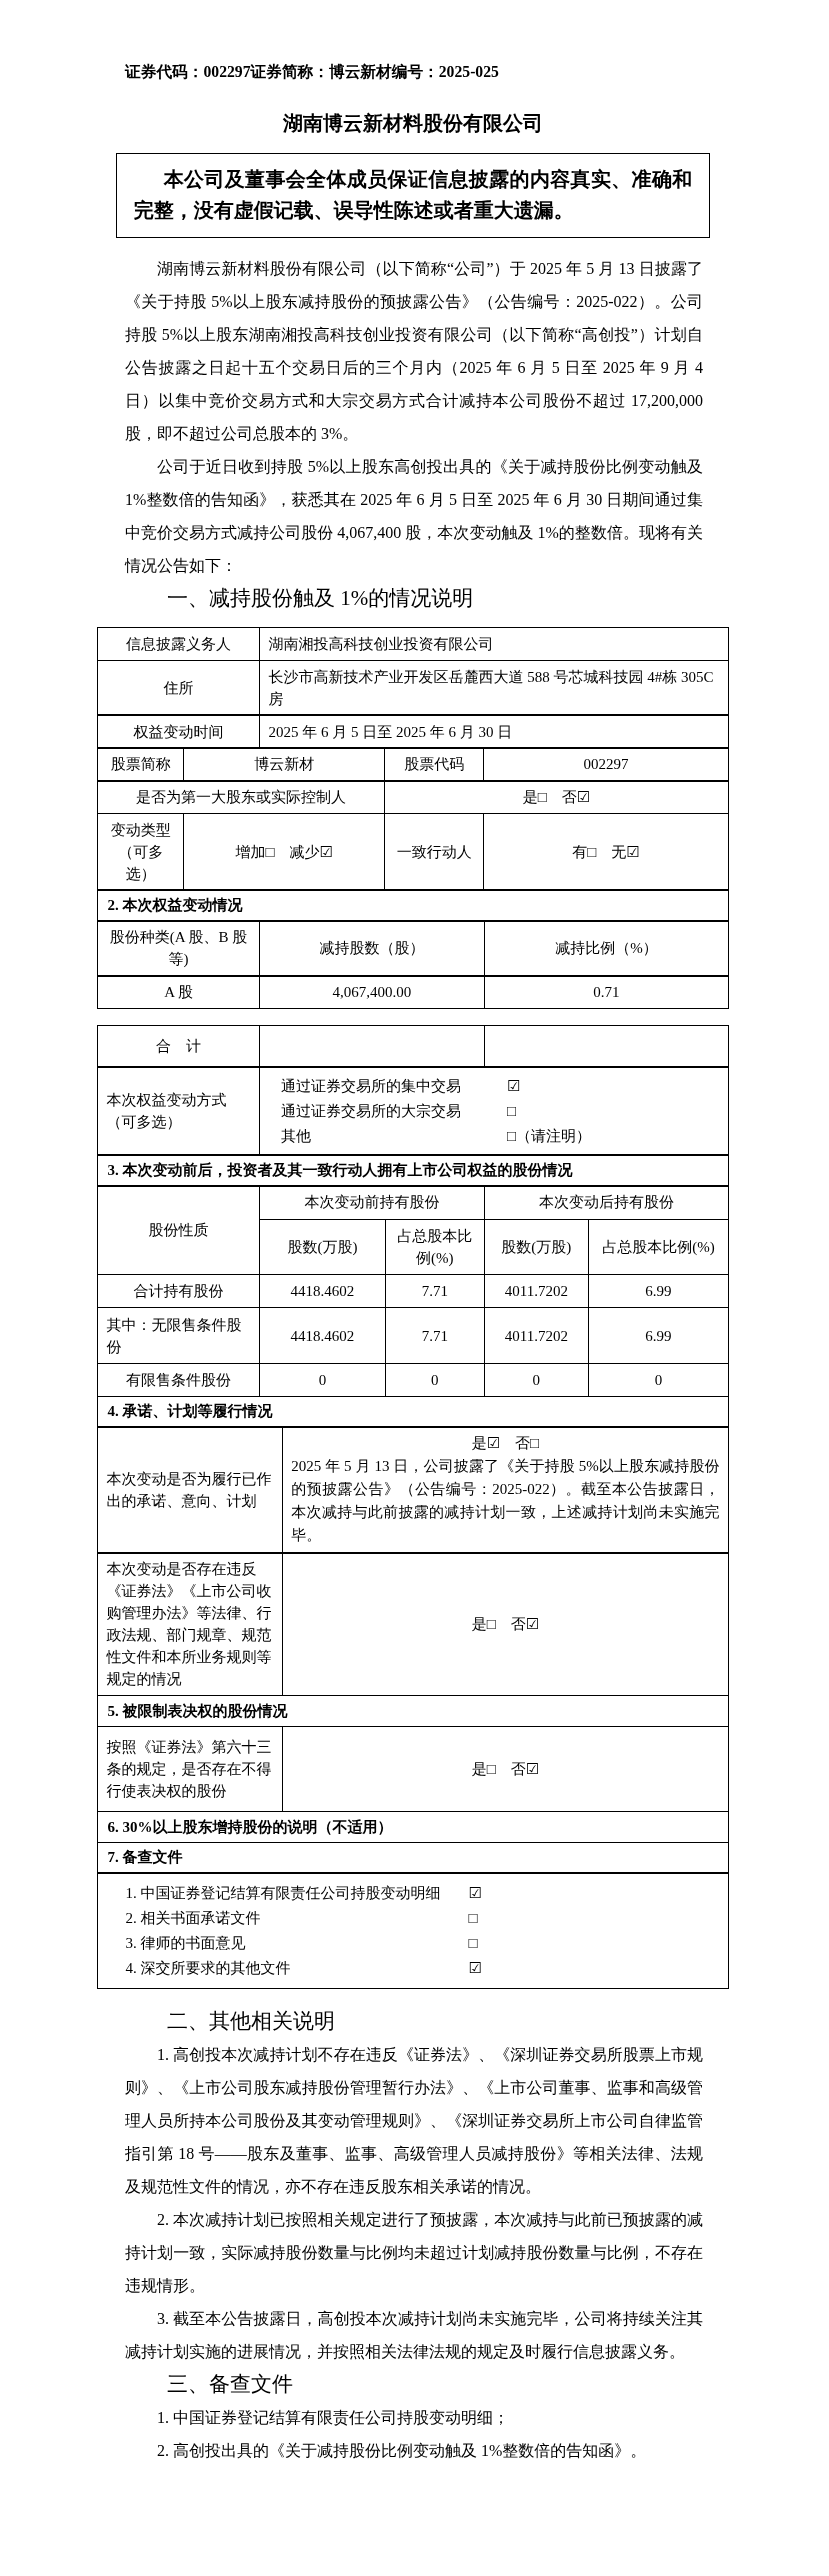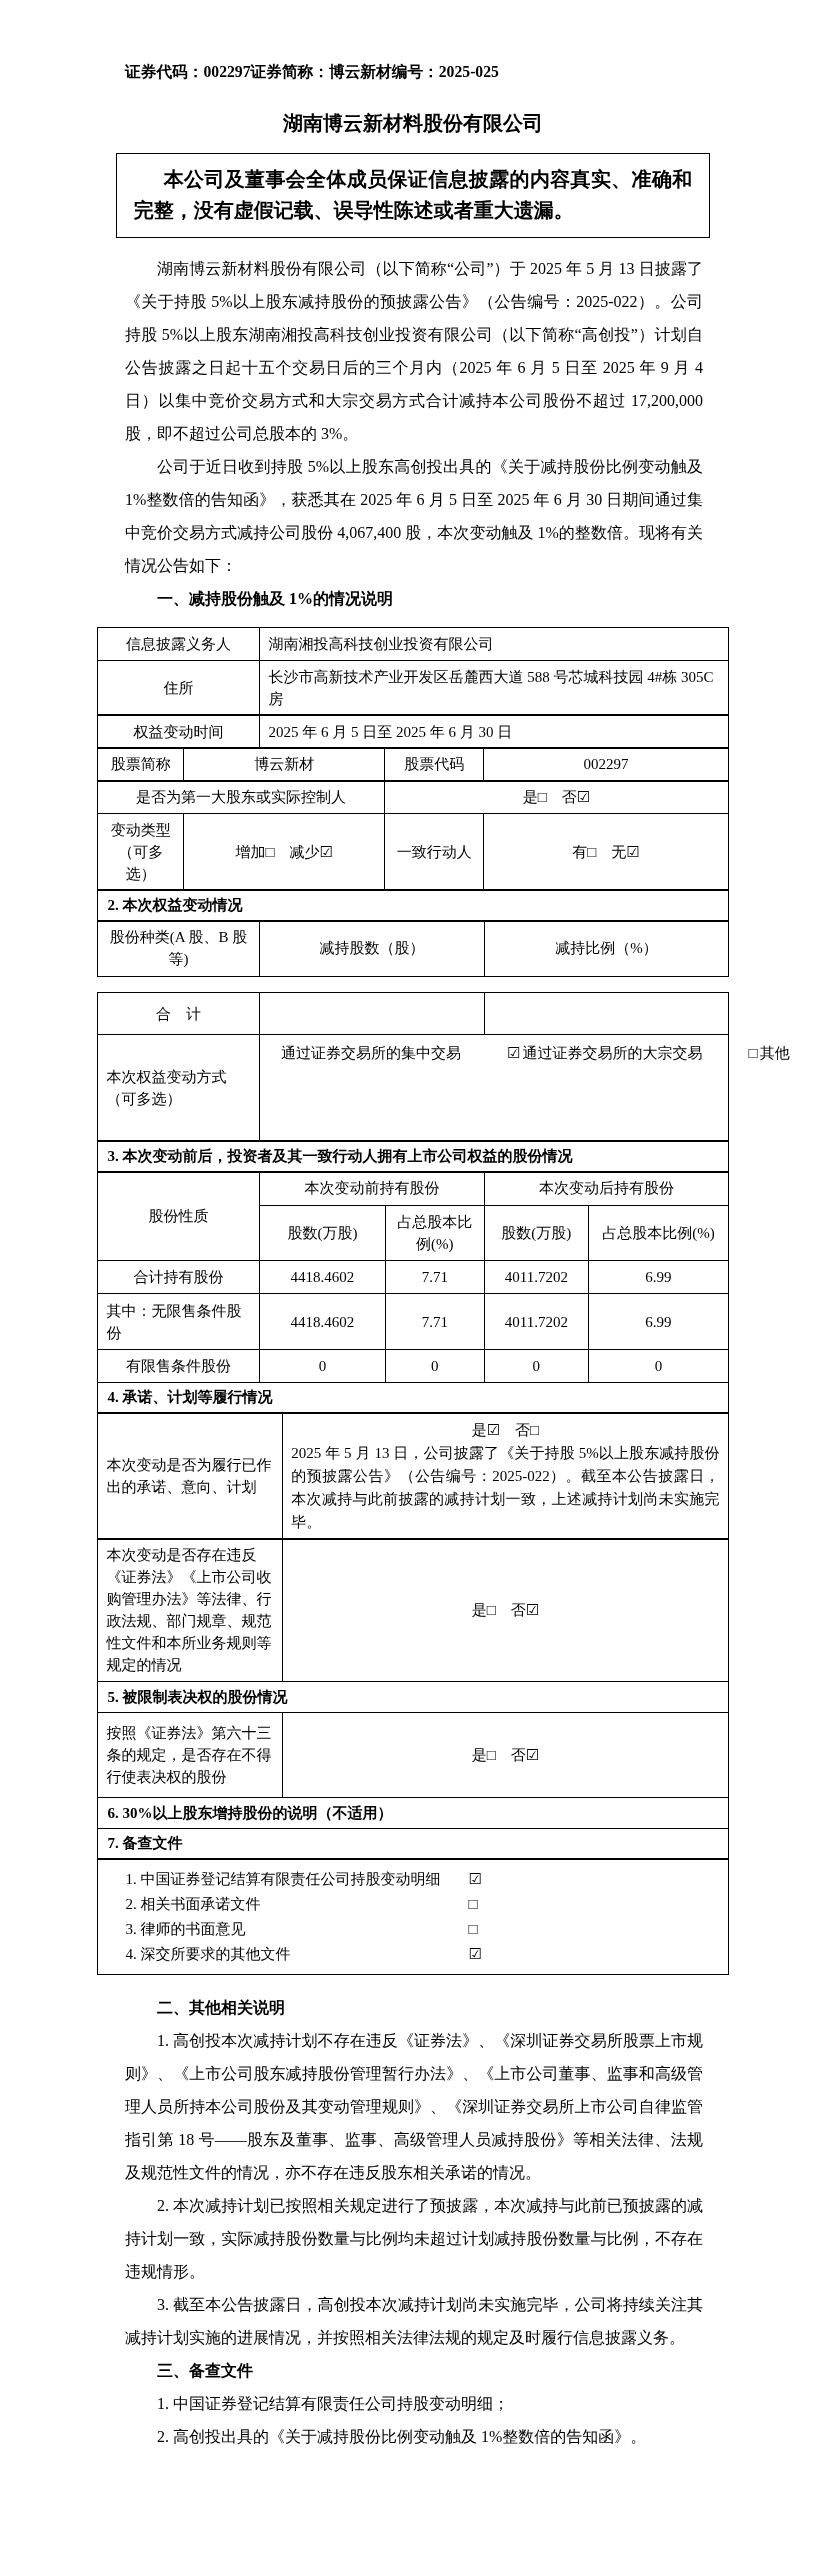--- a/index.html
+++ b/index.html
@@ -18,32 +18,32 @@
   .subtitle { text-align:center; font-size:19px; font-weight:bold; margin-top:11.5px; line-height:26px; }
 
   .disclaimer {
     border:1.6px solid #000; margin:15.7px 19px 0; padding:10.5px 16.7px;
     font-size:20px; font-weight:bold; line-height:31px; text-indent:1.5em; text-align:justify;
   }
 
   .bodytext { font-size:16px; line-height:33px; text-align:justify; }
   .para { text-indent:2em; padding:0 26px 0 28px; }
   .intro { margin-top:14.6px; }
-  .sec-heading { font-weight:bold; font-size:16px; line-height:33px; text-indent:2em; padding:0 26px 0 28px; }
+  .sec-heading { font-weight:normal; font-size:21px; line-height:33px; text-indent:2em; padding:0 26px 0 28px; }
   .mt { margin-top:15.7px; }
 
   table { width:100%; border-collapse:collapse; table-layout:fixed; font-size:15px; }
   .band + .band { margin-top:-1.6px; }
   td { border:1.6px solid #000; padding:5.2px 8.4px; line-height:22px; vertical-align:middle; word-break:break-all; }
   td.cap { font-weight:bold; padding:3.7px 9.4px; line-height:23px; }
   .c { text-align:center; }
   .tgap { height:15.7px; }
   .tables { margin-top:11.5px; }
 
-  .methods { display:flex; gap:2.1px; padding:2.1px 0 2.1px 12.5px; }
+  .methods { display:flex; flex-direction:column; gap:2.1px; padding:2.1px 0 2.1px 12.5px; }
   .check-row { display:flex; line-height:23px; }
   .check-row .lbl { width:226px; flex:none; }
   .doc-items { display:flex; flex-direction:column; gap:2.1px; padding:3.1px 0 3.1px 19px; }
   .doc-items .check-row .lbl { width:343px; flex:none; }
 
   .check-center { text-align:center; line-height:23px; }
   .cell-para { text-align:justify; line-height:23px; }
   td.tall { padding:9.4px 8.4px; }
 </style>
 </head>
@@ -161,20 +161,34 @@
       <colgroup>
           <col style="width:25.7%">
           <col style="width:35.6%">
           <col>
         </colgroup>
       <tbody>
           <tr>
         <td class="c">股份种类(A 股、B 股等)</td>
         <td class="c">减持股数（股）</td>
         <td class="c">减持比例（%）</td>
+      </tr>
+    </tbody>
+      </table>
+    <table class="band">
+      <colgroup>
+          <col style="width:25.7%">
+          <col style="width:35.6%">
+          <col>
+        </colgroup>
+      <tbody>
+          <tr>
+        <td class="c">A 股</td>
+        <td class="c">4,067,400.00</td>
+        <td class="c">0.71</td>
       </tr>
     </tbody>
       </table>
 
     <div class="tgap"></div>
 
     <table class="band">
       <colgroup>
           <col style="width:25.7%">
           <col style="width:35.6%">

